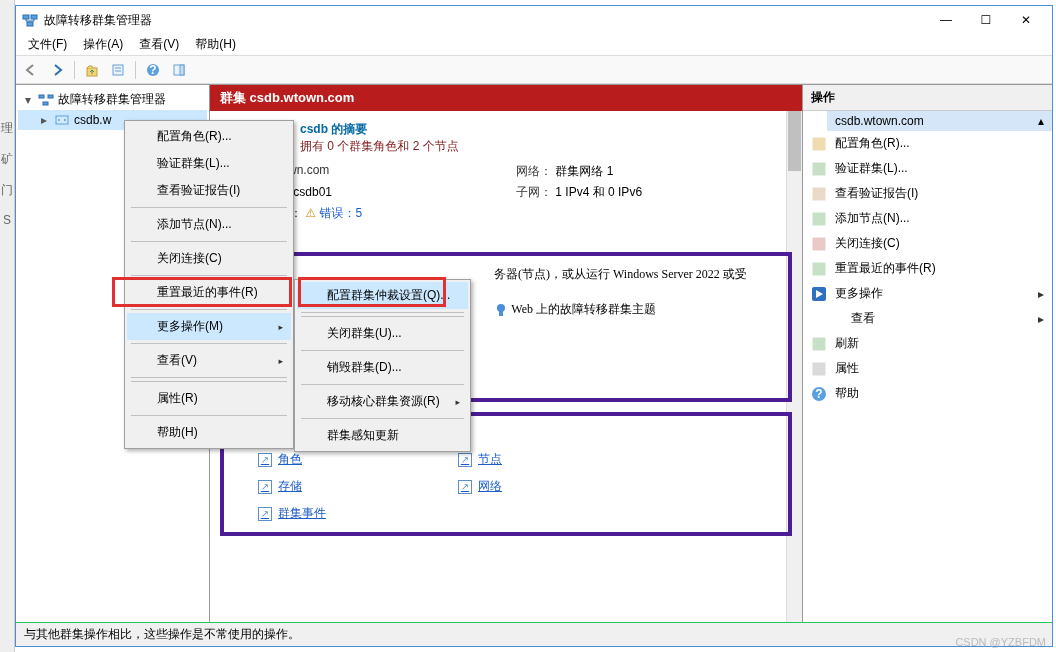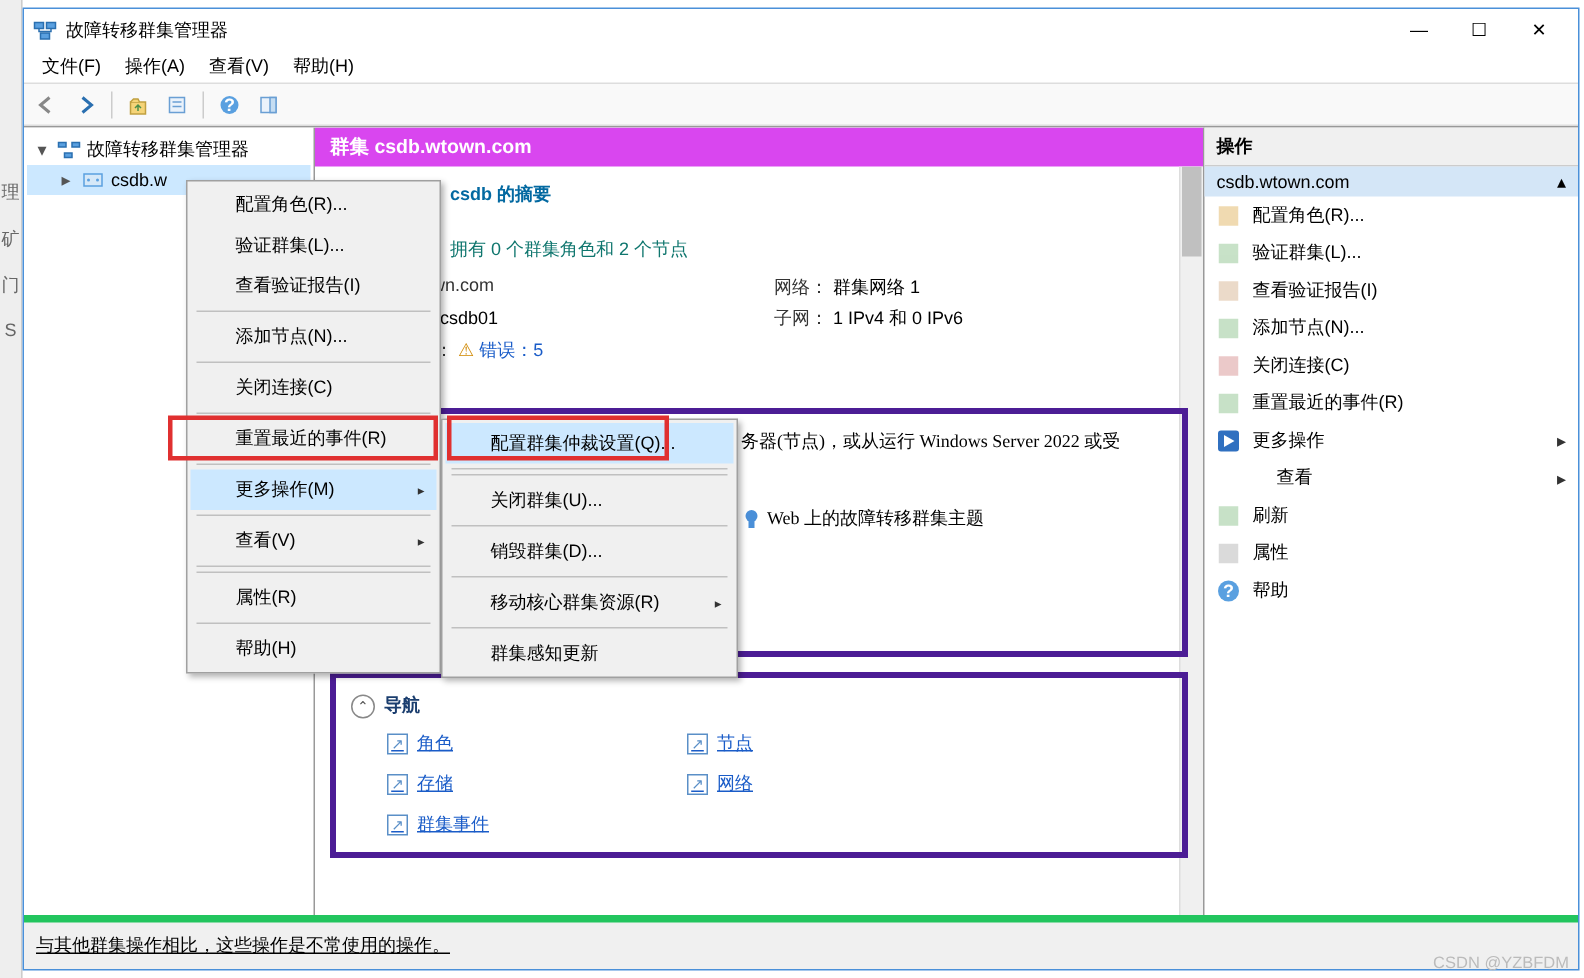--- a/index.html
+++ b/index.html
@@ -15,49 +15,49 @@
 .toolbar { height: 28px; display: flex; align-items: center; padding: 0 4px; gap: 4px; border-bottom: 1px solid #ddd; background: #f9f9f9; }
 .toolbar .tbtn { width: 22px; height: 22px; display: flex; align-items: center; justify-content: center; cursor: pointer; border: 1px solid transparent; }
 .toolbar .sep { width: 1px; height: 18px; background: #ccc; margin: 0 2px; }
 .body3 { flex: 1; display: flex; border-top: 1px solid #999; overflow: hidden; }
 .tree { width: 194px; border-right: 1px solid #999; padding: 4px 2px; background: #fff; }
 .tree .node { display: flex; align-items: center; padding: 2px 4px; cursor: pointer; }
 .tree .node.sel { background: #cce8ff; }
 .tree .exp { width: 12px; text-align: center; color: #555; }
 .tree .nicon { width: 16px; height: 16px; margin: 0 4px; }
 .center { flex: 1; display: flex; flex-direction: column; background: #fff; position: relative; }
-.chead { background: #d946ef; color: #fff; padding: 4px 10px; font-weight: bold; font-size: 13px; }
+.chead { background: #b91c1c; color: #fff; padding: 4px 10px; font-weight: bold; font-size: 13px; }
 .cbody { flex: 1; padding: 10px; position: relative; overflow: hidden; }
 .summary { margin-bottom: 10px; position: relative; }
 .summary .h1 { font-weight: bold; font-size: 13px; font-family: "SimSun"; color: #0369a1; }
-.summary .h2 { font-size: 12px; font-family: "SimSun"; color: #0f766e; margin-top: 20px; }
+.summary .h2 { font-size: 12px; font-family: "SimSun"; color: #7f1d1d; margin-top: 0; }
 .infogrid { display: grid; grid-template-columns: 250px 270px; row-gap: 4px; margin-top: 8px; font-family: "SimSun"; }
 .infogrid .lbl { color: #333; }
 .infogrid .lnk { color: #1a5cc8; cursor: pointer; }
 .warnico { color: #d08800; }
 .section { border: 4px solid #4c1d95; margin-top: 10px; padding: 10px; position: relative; }
 .section .shdr { display: flex; align-items: center; gap: 6px; margin-bottom: 8px; }
 .section .shdr .caret { width: 16px; height: 16px; border: 1px solid #888; border-radius: 50%; display: flex; align-items: center; justify-content: center; font-size: 9px; color: #555; }
 .section .shdr .stitle { font-weight: bold; color: #1a3d6e; font-family: "SimSun"; }
 .navgrid { display: grid; grid-template-columns: 200px 200px; row-gap: 10px; margin-left: 24px; margin-top: 6px; }
 .navlink { display: flex; align-items: center; gap: 6px; color: #1a5cc8; text-decoration: underline; cursor: pointer; font-family: "SimSun"; }
 .navlink .nico { width: 14px; height: 14px; border: 1px solid #5a8fc7; color: #5a8fc7; display: flex; align-items: center; justify-content: center; font-size: 10px; text-decoration: none; }
 .actions { width: 250px; border-left: 1px solid #999; display: flex; flex-direction: column; }
 .actions .ahdr { background: #f0f0f0; padding: 4px 8px; font-weight: bold; border-bottom: 1px solid #ccc; }
-.actions .grouphdr { background: #d4e6f7; padding: 3px 8px; display: flex; justify-content: space-between; align-items: center; cursor: pointer; }
+.actions .grouphdr { background: #d4e6f7; padding: 3px 8px; display: flex; justify-content: space-between; align-items: center; cursor: pointer; margin-left: 24px; }
 .actions .aitem { display: flex; align-items: center; gap: 8px; padding: 4px 8px; cursor: pointer; }
 .actions .aitem .ai { width: 16px; height: 16px; display: flex; align-items: center; justify-content: center; }
 .actions .aitem .sub { margin-left: auto; color: #333; }
 .ctxmenu { position: absolute; background: #f0f0f0; border: 1px solid #a0a0a0; box-shadow: 2px 2px 4px rgba(0,0,0,0.3); padding: 2px; z-index: 100; }
 .ctxmenu .citem { display: flex; align-items: center; padding: 5px 24px 5px 30px; cursor: pointer; white-space: nowrap; position: relative; }
 .ctxmenu .citem.hl { background: #cce8ff; }
 .ctxmenu .csep { height: 1px; background: #c0c0c0; margin: 3px 4px; }
 .ctxmenu .carrow { position: absolute; right: 8px; font-size: 9px; color: #333; }
 .redbox { position: absolute; border: 3px solid #e03030; pointer-events: none; z-index: 200; }
-.statusbar { height: 36px; border-top: 5px solid #22c55e; padding: 2px 8px; display: flex; align-items: center; background: #f0f0f0; text-decoration: underline; }
+.statusbar { height: 24px; border-top: 1px solid #22c55e; padding: 2px 8px; display: flex; align-items: center; background: #f0f0f0; }
 .watermark { position: absolute; bottom: 4px; right: 10px; color: #bbb; z-index: 300; font-size: 11px; }
 .vscroll { position: absolute; right: 0; top: 0; bottom: 0; width: 16px; background: #f0f0f0; border-left: 1px solid #ddd; }
 .vscroll .thumb { position: absolute; top: 0; left: 1px; right: 1px; height: 60px; background: #c0c0c0; }
 .leftedge { position: absolute; left: 0; top: 0; width: 15px; height: 100%; background: #eee; border-right: 1px solid #ccc; display:flex; flex-direction:column; align-items:center; padding-top:120px; gap:14px; color:#666; font-size:11px;}
 </style>
 </head>
 <body>
 
 <div class="leftedge">
   <span>理</span>
@@ -168,21 +168,21 @@
             <div><span class="lbl">.wtown.com</span></div>
             <div><span class="lbl">网络：</span> <span>群集网络 1</span></div>
             <div><span class="lbl">器：</span> <span>csdb01</span></div>
             <div><span class="lbl">子网：</span> <span>1 IPv4 和 0 IPv6</span></div>
             <div><span class="lbl">事件：</span> <span class="warnico">⚠</span> <span class="lnk">错误：5</span></div>
           </div>
         </div>
 
         <div class="section" style="margin-top:30px">
           <div style="padding-left:260px; font-family:SimSun">务器(节点)，或从运行 Windows Server 2022 或受</div>
-          <div style="padding-left:260px; margin-top:34px">
+          <div style="padding-left:260px; margin-top:18px">
             <span style="display:inline-block;width:14px;height:14px;vertical-align:middle"><svg viewBox="0 0 14 14">
                   <circle cx="7" cy="5" r="4" fill="#4a8fd8"></circle>
                   <rect x="5" y="8" width="4" height="5" fill="#4a8fd8"></rect>
                 </svg></span>
             <span class="lnk" style="font-family:SimSun">Web 上的故障转移群集主题</span>
           </div>
           <div style="margin-top:30px">
             <div class="navlink" style="text-decoration:none;color:#1a5cc8;margin-left:0">
                 <span class="nico">↳</span>
                 <span>复制角</span>
@@ -346,21 +346,21 @@
     <div class="csep"></div>
     <div class="citem hl">更多操作(M)<span class="carrow">▸</span></div>
     <div class="csep"></div>
     <div class="citem">查看(V)<span class="carrow">▸</span></div>
     <div class="csep"></div>
     <div class="csep"></div>
     <div class="citem">属性(R)</div>
     <div class="csep"></div>
     <div class="citem">帮助(H)</div>
   </div>
-<div class="ctxmenu" id="ctx2" style="left:294px; top:279px; width:198px">
+<div class="ctxmenu" id="ctx2" style="left:294px; top:279px; width:177px">
     <div class="citem hl">配置群集仲裁设置(Q)...</div>
     <div class="csep"></div>
     <div class="csep"></div>
     <div class="citem">关闭群集(U)...</div>
     <div class="csep"></div>
     <div class="citem">销毁群集(D)...</div>
     <div class="csep"></div>
     <div class="citem">移动核心群集资源(R)<span class="carrow">▸</span></div>
     <div class="csep"></div>
     <div class="citem">群集感知更新</div>

